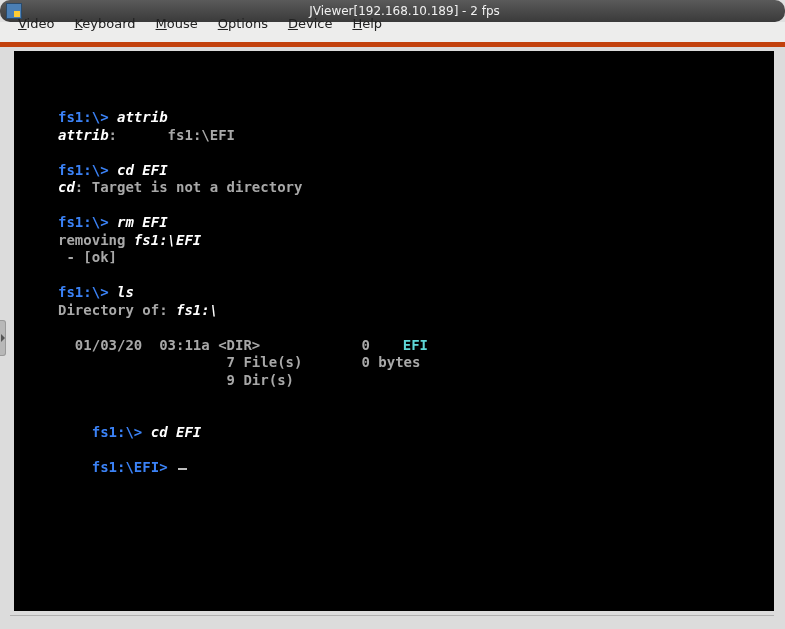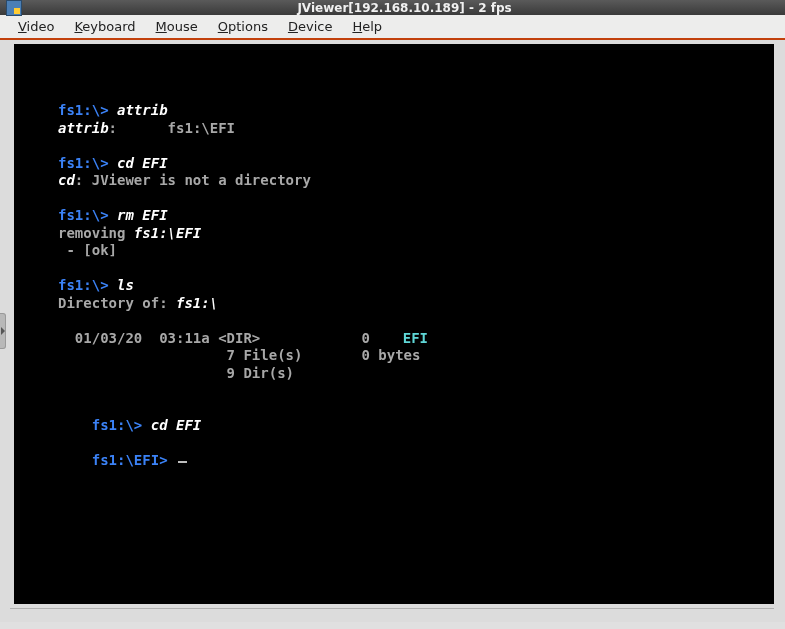--- a/index.html
+++ b/index.html
@@ -11,26 +11,27 @@
       font-family: "DejaVu Sans", sans-serif;
       font-size: 13px;
       background: #e0e0e0;
       width: 785px;
       height: 629px;
       overflow: hidden;
     }
     .titlebar {
       background: linear-gradient(to bottom, #5a5a5a, #3a3a3a);
       color: #f0f0f0;
-      height: 15px;
+      height: 22px;
       display: flex;
       align-items: center;
       padding: 0 6px;
-      font-weight: bold;
+      font-weight: normal;
       font-size: 12px;
+      border-radius: 10px;
     }
     .titlebar-icon {
       width: 16px;
       height: 16px;
       background: #4b7fb5;
       margin-right: 8px;
       display: inline-block;
       border: 1px solid #2a4a6a;
       position: relative;
     }
@@ -42,24 +43,24 @@
       width:6px;
       height:6px;
       background:#ffcc33;
     }
     .titlebar-text {
       flex: 1;
       text-align: center;
     }
     .menubar {
       background: #ededec;
-      border-bottom: 2px solid #c2410c;
+      border-bottom: 5px solid #c2410c;
       height: 25px;
       display: flex;
-      align-items: center;
+      align-items: flex-end;
       padding: 8px 8px;
     }
     .menu-item {
       padding: 3px 10px;
       cursor: default;
       color: #222;
     }
     .menu-item .mn {
       text-decoration: underline;
     }
@@ -145,21 +146,21 @@
   <span class="menu-item"><span class="mn">D</span>evice</span>
   <span class="menu-item"><span class="mn">H</span>elp</span>
 </div>
 
 <div class="terminal-area">
   <div class="left-tab"></div>
   <div class="terminal"><span class="yellow">fs1:\&gt;</span><span class="white"> attrib</span>
 <span class="white">attrib</span><span class="gray">:      </span><span class="gray">fs1:\EFI</span>
 <span></span>
 <span class="yellow">fs1:\&gt;</span><span class="white"> cd EFI</span>
-<span class="white">cd</span><span class="gray">: JViewer is not a directory</span>
+<span class="white">cd</span><span class="gray">: Target is not a directory</span>
 <span></span>
 <span class="yellow">fs1:\&gt;</span><span class="white"> rm EFI</span>
 <span class="gray">removing </span><span class="white">fs1:\EFI</span>
 <span class="gray"> - [ok]</span>
 <span></span>
 <span class="yellow">fs1:\&gt;</span><span class="white"> ls</span>
 <span class="gray">Directory of: </span><span class="white">fs1:\</span>
 <span></span>
 <span class="gray">  01/03/20  03:11a &lt;DIR&gt;            </span><span class="gray">0</span><span>  </span><span class="cyan">EFI</span>
           <span class="gray">          7 File(s)       0 bytes</span>

